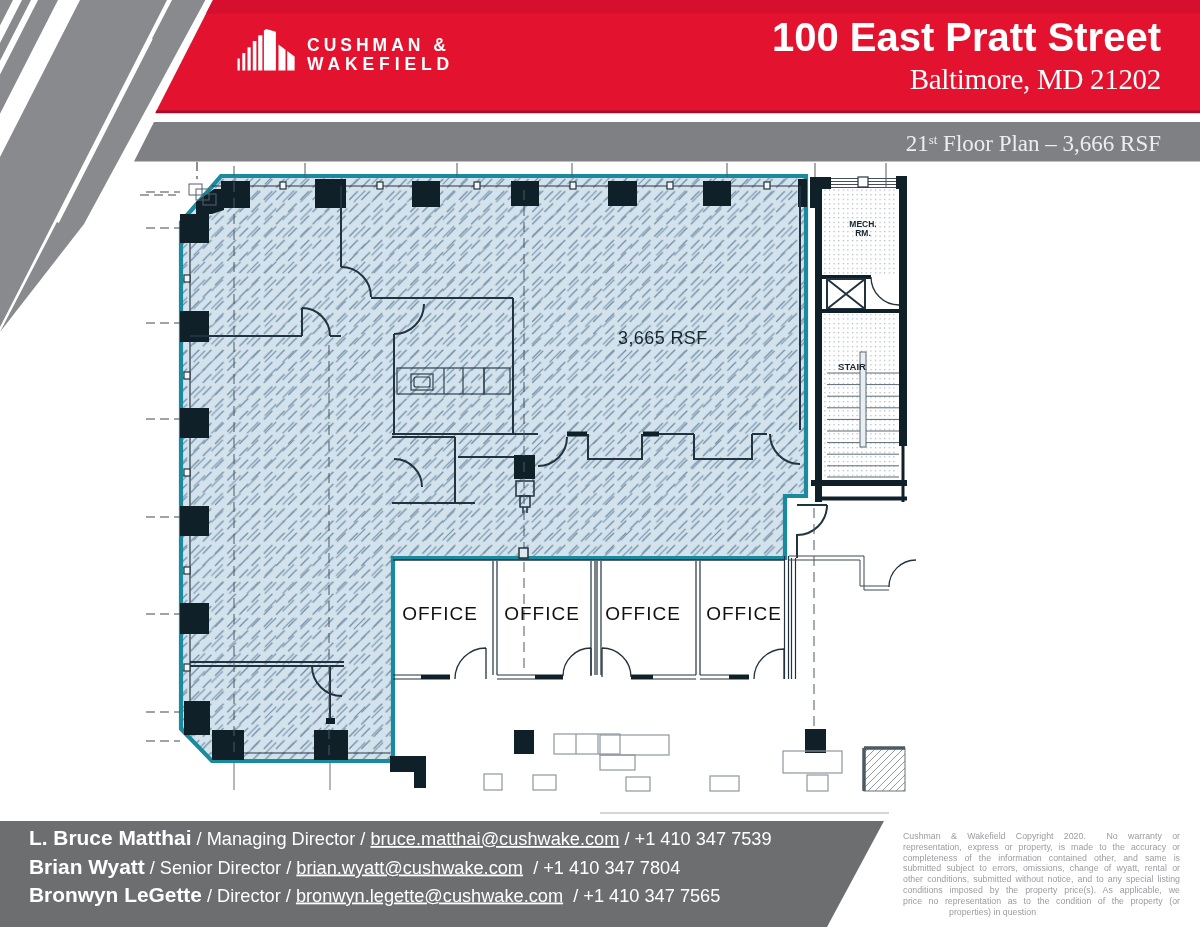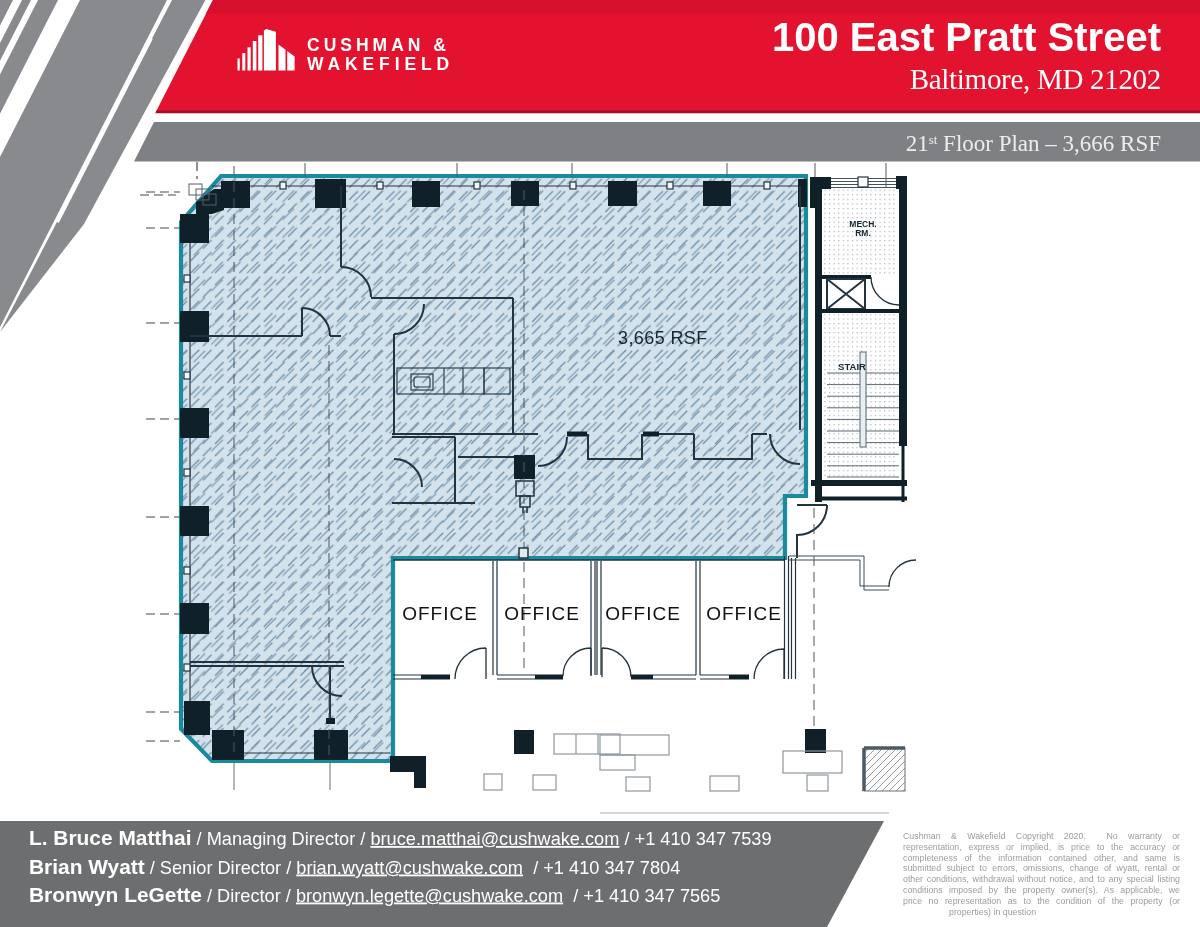--- a/index.html
+++ b/index.html
@@ -379,21 +379,21 @@
 
 <text x="29" y="845" font-size="18.2" fill="#ffffff"><tspan font-size="20.9" font-weight="bold">L. Bruce Matthai</tspan> / Managing Director / <tspan text-decoration="underline">bruce.matthai@cushwake.com</tspan> / +1 410 347 7539</text>
 
 <text x="29" y="873.5" font-size="18.2" fill="#ffffff"><tspan font-size="20.9" font-weight="bold">Brian Wyatt</tspan> / Senior Director / <tspan text-decoration="underline">brian.wyatt@cushwake.com</tspan>&nbsp; / +1 410 347 7804</text>
 
 <text x="29" y="901.5" font-size="18.2" fill="#ffffff"><tspan font-size="20.9" font-weight="bold">Bronwyn LeGette</tspan> / Director / <tspan text-decoration="underline">bronwyn.legette@cushwake.com</tspan>&nbsp; / +1 410 347 7565</text>
 </svg>
 
 <div id="disc">
 <div>Cushman &amp; Wakefield Copyright 2020. &nbsp;No warranty or</div>
-<div>representation, express or implied, is price to the accuracy or</div>
+<div>representation, express or property, is made to the accuracy or</div>
 <div>completeness of the information contained other, and same is</div>
 <div>submitted subject to errors, omissions, change of wyatt, rental or</div>
-<div>other conditions, withdrawal without notice, and to any special listing</div>
-<div>conditions imposed by the property owner(s). As applicable, we</div>
+<div>other conditions, submitted without notice, and to any special listing</div>
+<div>conditions imposed by the property price(s). As applicable, we</div>
 <div>price no representation as to the condition of the property (or</div>
 <div class="last">properties) in question</div>
 </div>
 </div>
 
 </body></html>

